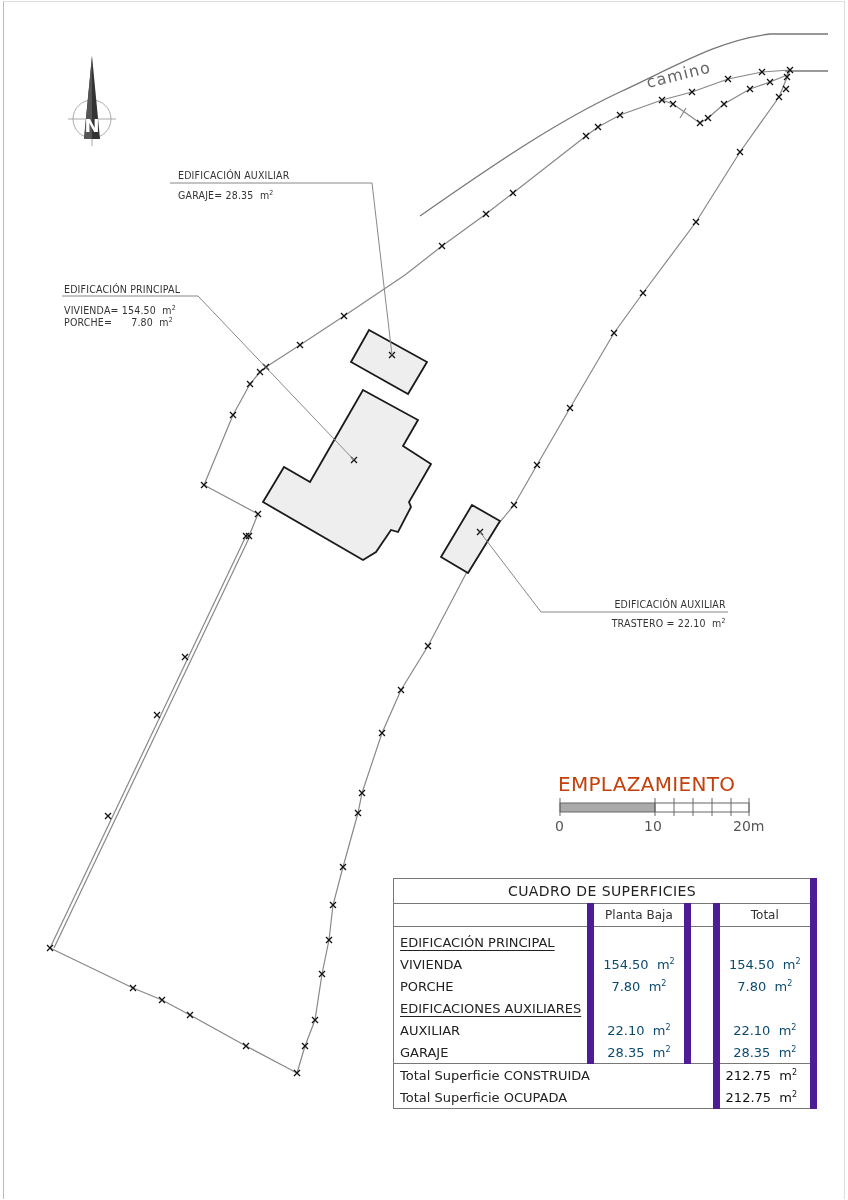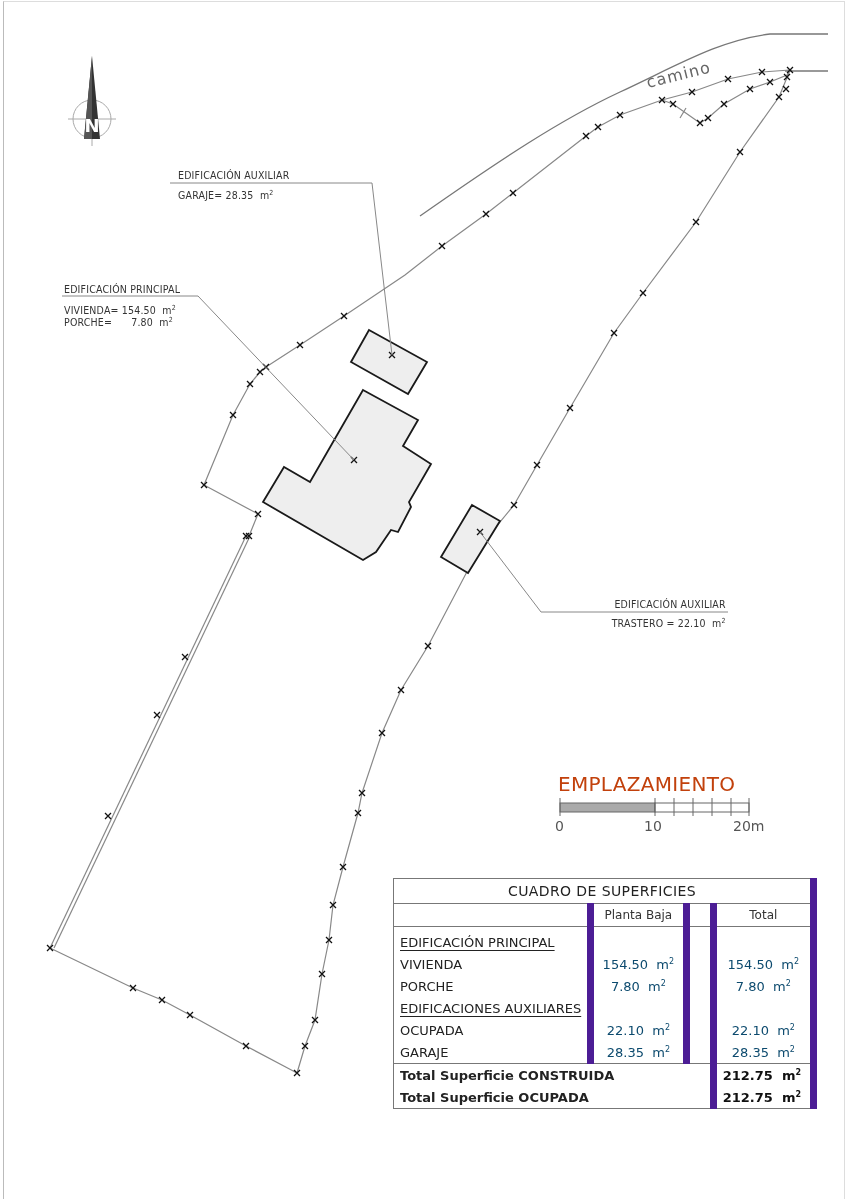--- a/index.html
+++ b/index.html
@@ -12,21 +12,21 @@
   .scale-title { position: absolute; left: 558px; top: 772px; font-size: 20px; color: #c2410c; letter-spacing: 0.3px; }
   .scale-num { position: absolute; top: 818px; font-size: 14px; color: #555; }
   table.sup { position: absolute; left: 393px; top: 878px; width: 424px; border-collapse: collapse; font-size: 13px; color: #222; }
   table.sup td { border-left: 1px solid #777; border-right: 7px solid #4c1d95; padding: 0 6px; height: 22px; white-space: nowrap; }
   table.sup tr.title td { border-top: 1px solid #777; border-bottom: 1px solid #777; text-align: center; font-size: 14px; height: 24px; letter-spacing: 0.4px; }
   table.sup tr.head td { border-bottom: 1px solid #777; text-align: center; height: 22px; color: #333; }
   table.sup tr.head td.hd { font-size: 12px; }
   table.sup td.num { text-align: center; color: #0c4a6e; }
   table.sup td.sec { text-decoration: underline; text-underline-offset: 3px; }
   table.sup tr.first td { padding-top: 4px; }
-  table.sup tr.total td { font-weight: bold; margin-left: 43px; }
+  table.sup tr.total td { font-weight: normal; margin-left: 43px; }
   table.sup tr.total-top td { border-top: 1px solid #777; }
   table.sup tr.total-bot td { border-bottom: 1px solid #777; }
   table.sup td.tnum { text-align: left; font-weight: bold; color: #111; }
   table.sup sup { font-size: 8px; vertical-align: 5px; }
 </style>
 </head>
 <body>
 
 <div class="page-border"></div>
 
@@ -214,21 +214,21 @@
     <td></td>
     <td class="num"><span>7.80</span>&nbsp; m<sup>2</sup></td>
   </tr>
   <tr>
     <td class="sec">EDIFICACIONES AUXILIARES</td>
     <td></td>
         <td></td>
         <td></td>
   </tr>
   <tr>
-    <td>OCUPADA</td>
+    <td>AUXILIAR</td>
     <td class="num"><span>22.10</span>&nbsp; m<sup>2</sup></td>
     <td></td>
     <td class="num"><span>22.10</span>&nbsp; m<sup>2</sup></td>
   </tr>
   <tr>
     <td>GARAJE</td>
     <td class="num"><span>28.35</span>&nbsp; m<sup>2</sup></td>
     <td></td>
     <td class="num"><span>28.35</span>&nbsp; m<sup>2</sup></td>
   </tr>

